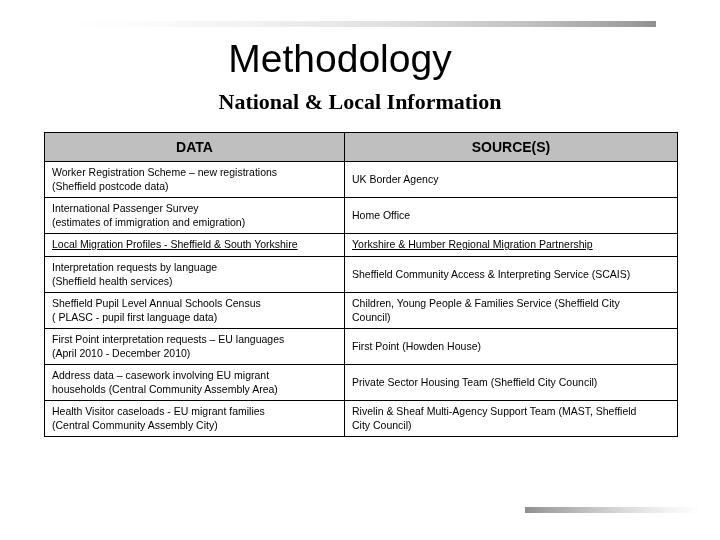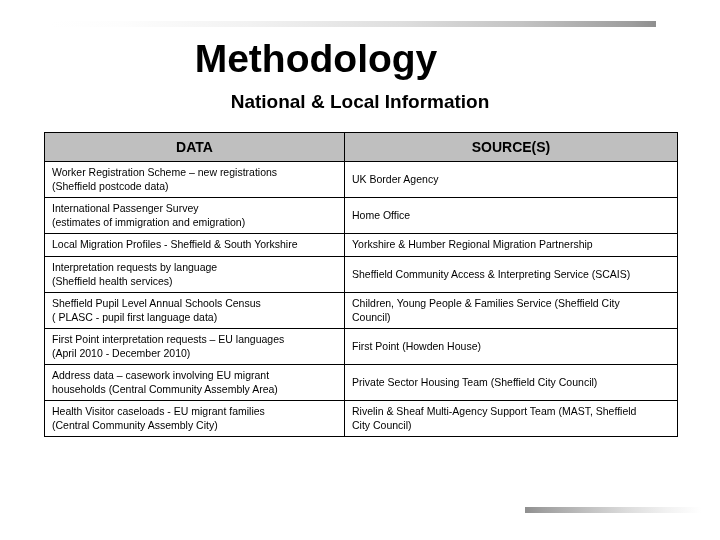--- a/index.html
+++ b/index.html
@@ -35,35 +35,37 @@
   }
 
   
   #slide-title {
     position: absolute;
     left: 0;
     top: 36px;
     width: 632px;
     text-align: center;
     font-size: 39px;
-    font-weight: bold;
+    font-weight: normal;
     letter-spacing: 0px;
     line-height: 46px;
     white-space: nowrap;
+    padding-left: 24px;
   }
   #slide-subtitle {
     position: absolute;
     left: 0;
     top: 90px;
     width: 720px;
     text-align: center;
-    font-size: 19px;
+    font-size: 22px;
     font-weight: bold;
     line-height: 23px;
     white-space: nowrap;
+    font-family: Liberation Serif, serif;
   }
 
   
   #data-table-wrap {
     position: absolute;
     left: 44px;
     top: 132px;
     width: 633px;
   }
   table.data-table {
@@ -88,21 +90,21 @@
   table.data-table thead th {
     background: #bfbfbf;
     text-align: center;
     font-size: 14px;
     font-weight: bold;
     line-height: 17px;
     padding: 4px 6px;
     height: 20px;
   }
   table.data-table tbody tr.row-tall td { height: 26px; }
-  table.data-table tbody tr.row-short td { height: 14px; }
+  table.data-table tbody tr.row-short td { height: 14px; text-decoration: underline; }
 
   .cell-line { display: block; white-space: pre; }
 </style>
 </head>
 <body>
 
 <div id="top-bar"></div>
 
 <div id="slide-title">Methodology</div>
 

